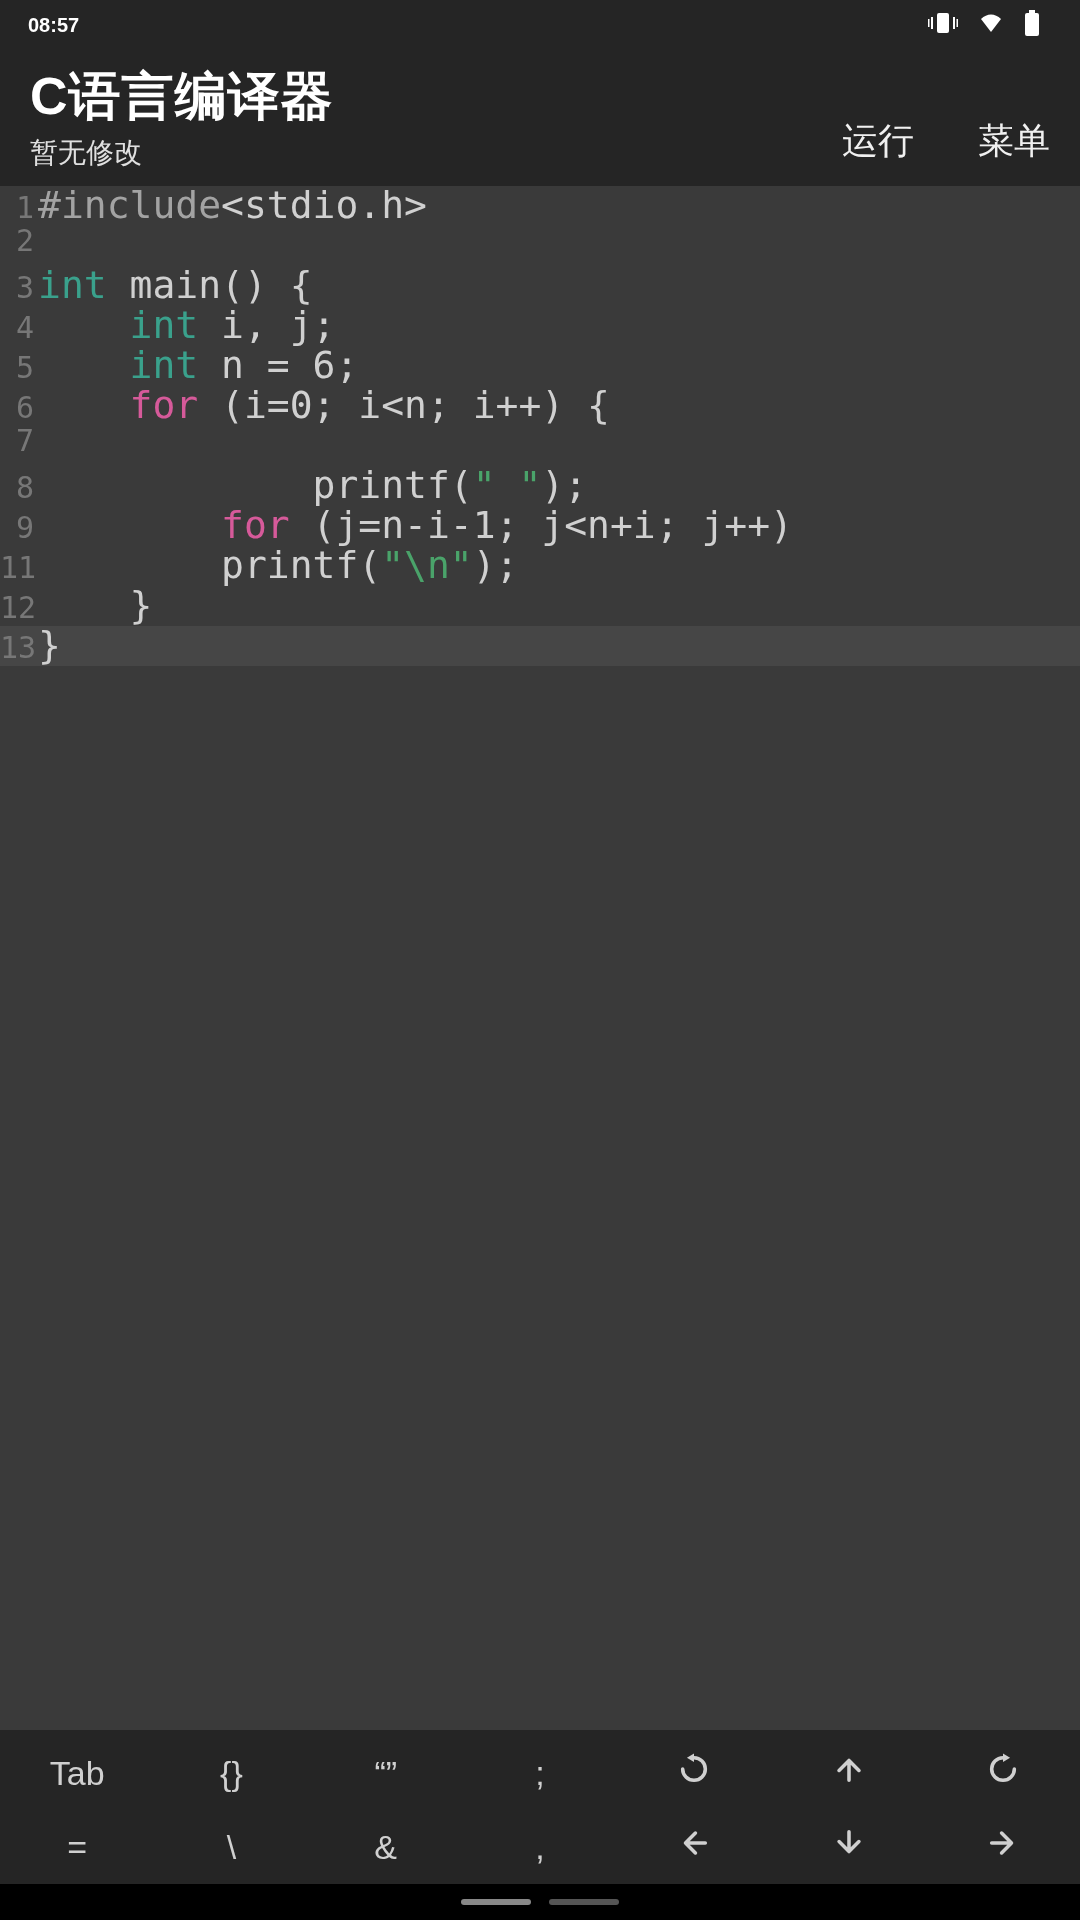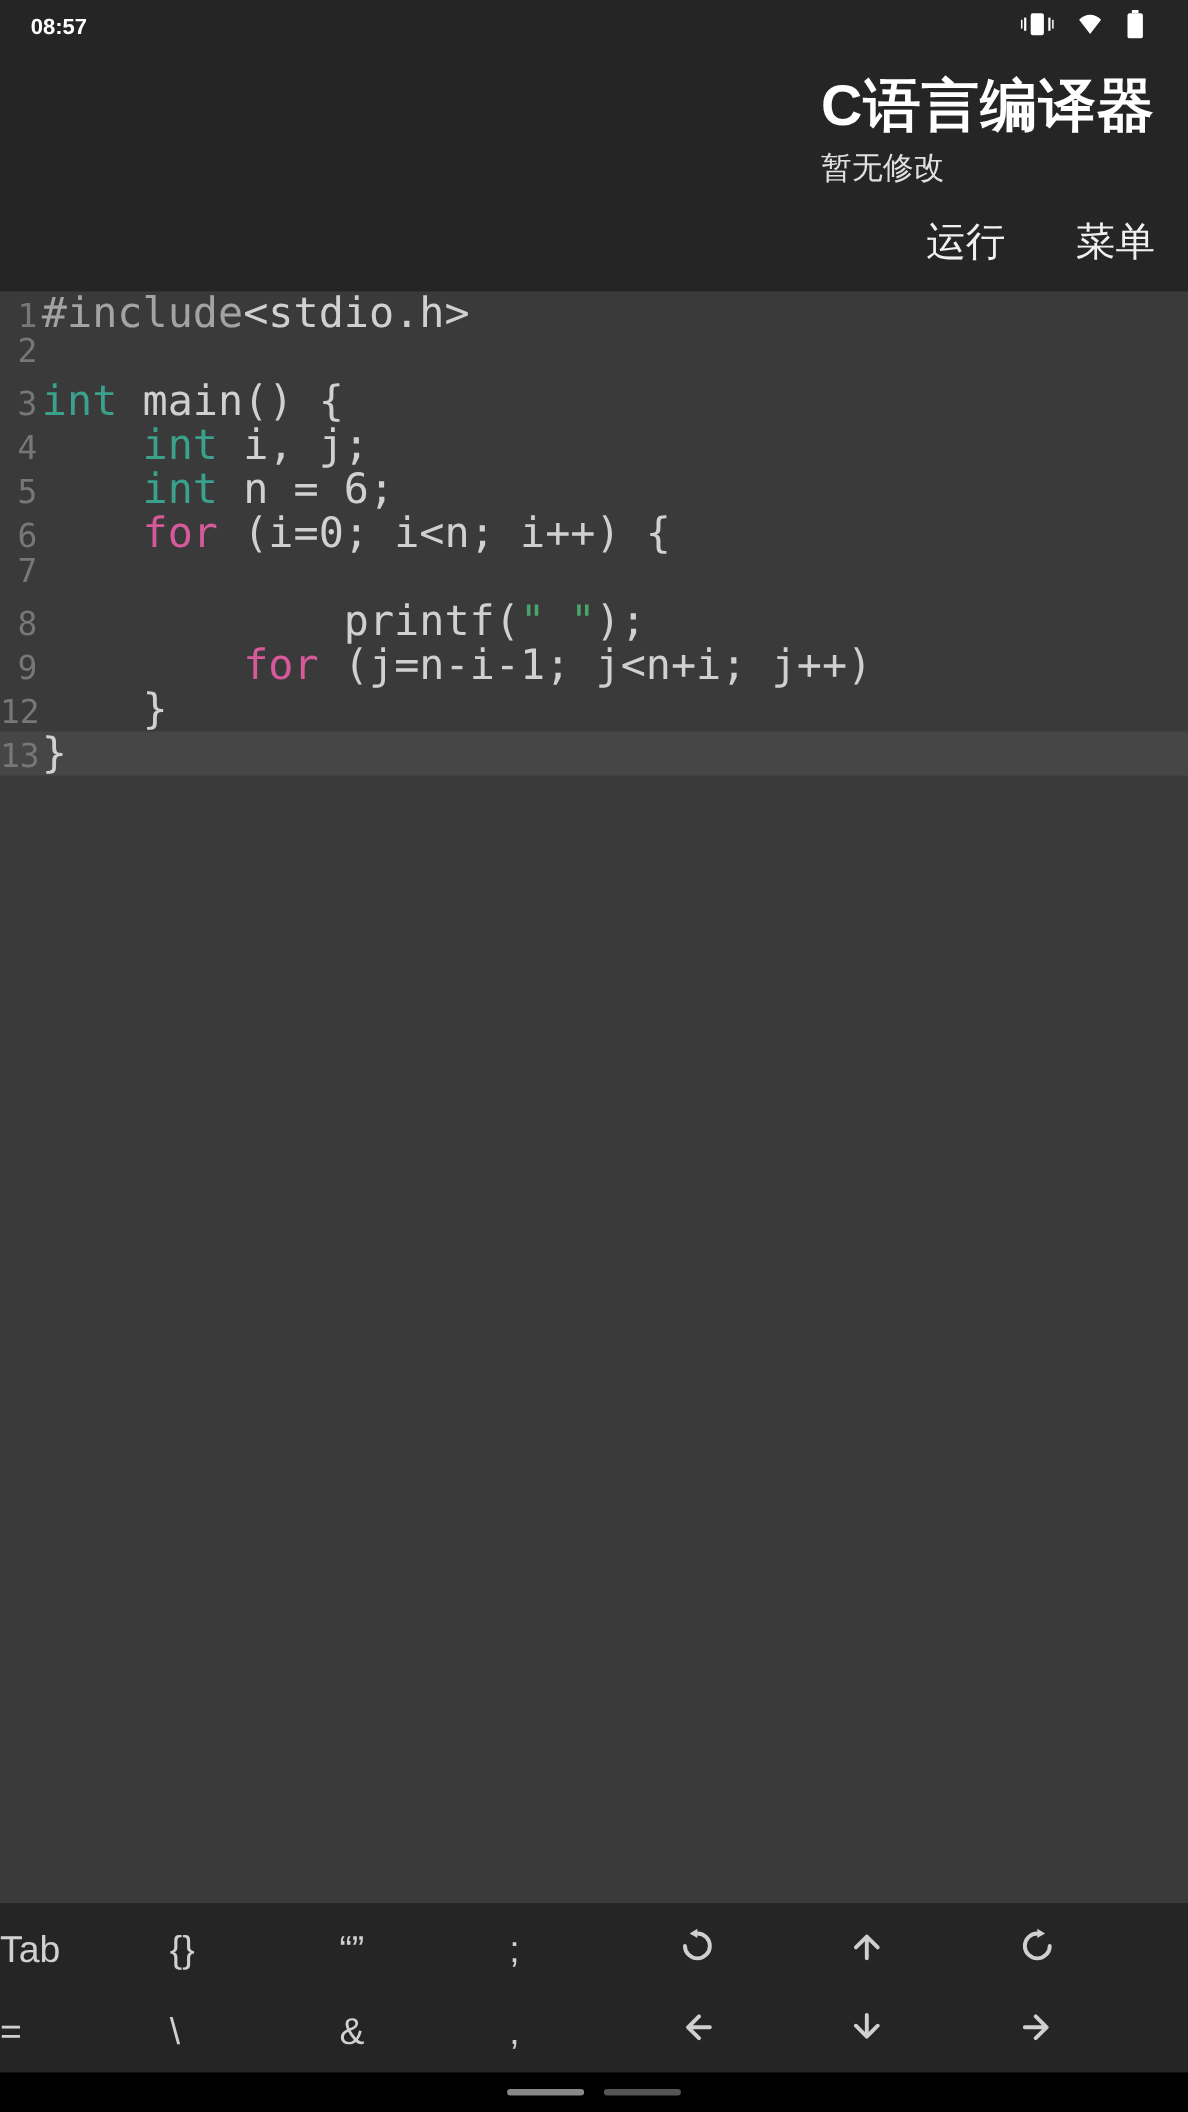--- a/index.html
+++ b/index.html
@@ -23,21 +23,20 @@
     font-weight: 600;
   }
   .status-icons { display: flex; gap: 18px; align-items: center; }
   .status-icons svg { fill: #fff; }
   .app-bar {
     background: #252525;
     padding: 12px 30px 14px 30px;
     display: flex;
     align-items: flex-end;
     justify-content: space-between;
-    flex-direction: column;
   }
   .app-bar-left { display: flex; flex-direction: column; }
   .app-title { font-size: 52px; font-weight: 700; color: #fff; letter-spacing: 1px; }
   .app-subtitle { font-size: 28px; color: #e0e0e0; margin-top: 2px; }
   .app-bar-right { display: flex; gap: 64px; padding-bottom: 6px; margin-top: 24px; }
   .app-bar-btn { font-size: 36px; color: #f0f0f0; font-weight: 400; }
   .editor {
     flex: 1;
     background: #3a3a3a;
     font-family: "Menlo", "Consolas", monospace;
@@ -75,21 +74,21 @@
     padding-top: 6px;
   }
   .tool-row {
     display: flex;
     justify-content: space-around;
     align-items: center;
     height: 74px;
   }
   .tool-key {
     flex: 1;
-    text-align: left;
+    text-align: center;
     font-size: 34px;
     color: #d0d0d0;
     font-family: sans-serif;
   }
   .tool-key svg { stroke: #d0d0d0; fill: none; stroke-width: 2.5; }
   .nav-bar {
     height: 36px;
     background: #000;
     display: flex;
     justify-content: center;
@@ -175,20 +174,24 @@
         </div>
         <div class="code-line">
           <div class="gutter">8</div>
           <div class="code"><span>            printf(</span><span class="str">" "</span><span>);</span></div>
         </div>
         <div class="code-line">
           <div class="gutter">9</div>
           <div class="code"><span>        </span><span class="kw-pink">for</span><span> (j=n-i-1; j&lt;n+i; j++)</span></div>
         </div>
         <div class="code-line">
+          <div class="gutter">11</div>
+          <div class="code"><span>        printf(</span><span class="str">"\n"</span><span>);</span></div>
+        </div>
+        <div class="code-line">
           <div class="gutter">12</div>
           <div class="code"><span>    }</span></div>
         </div>
         <div class="code-line active">
           <div class="gutter">13</div>
           <div class="code"><span>}</span></div>
         </div>
       </div>
   </div>
 

